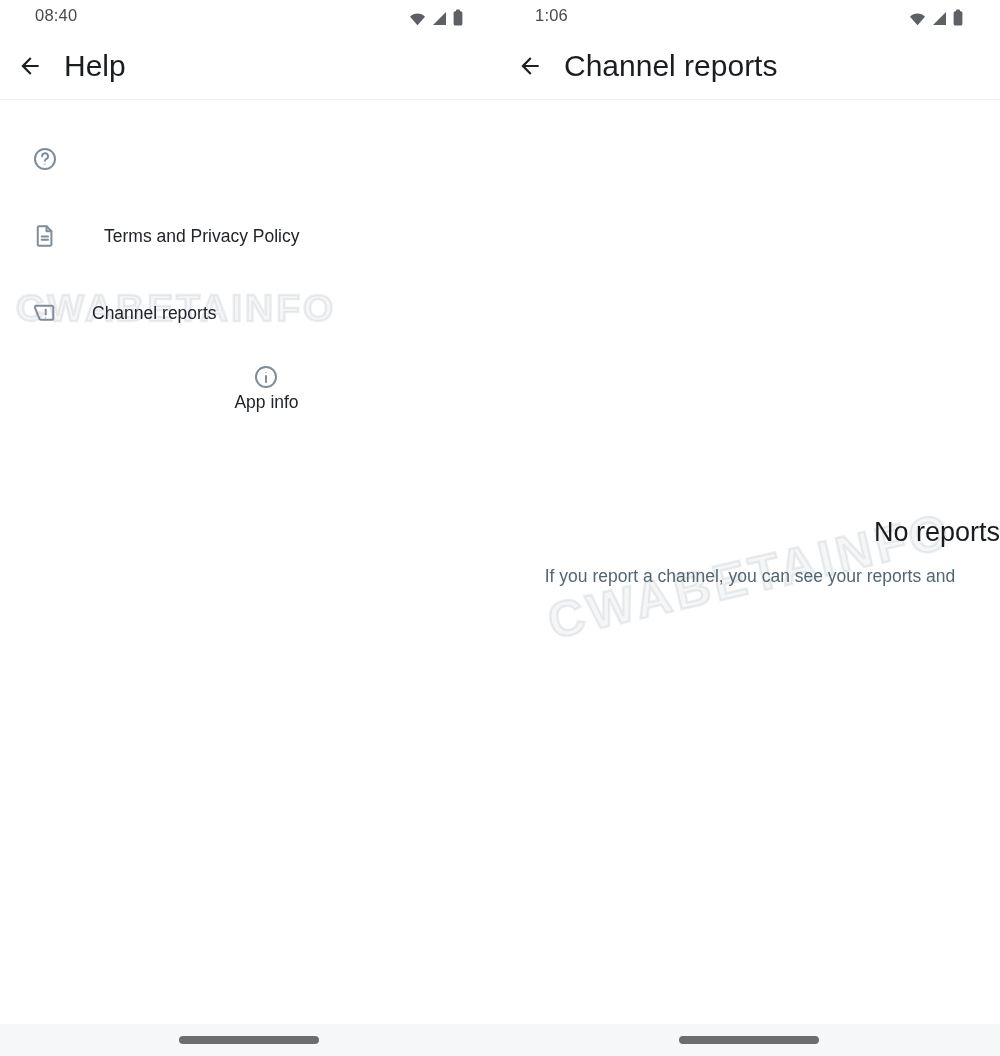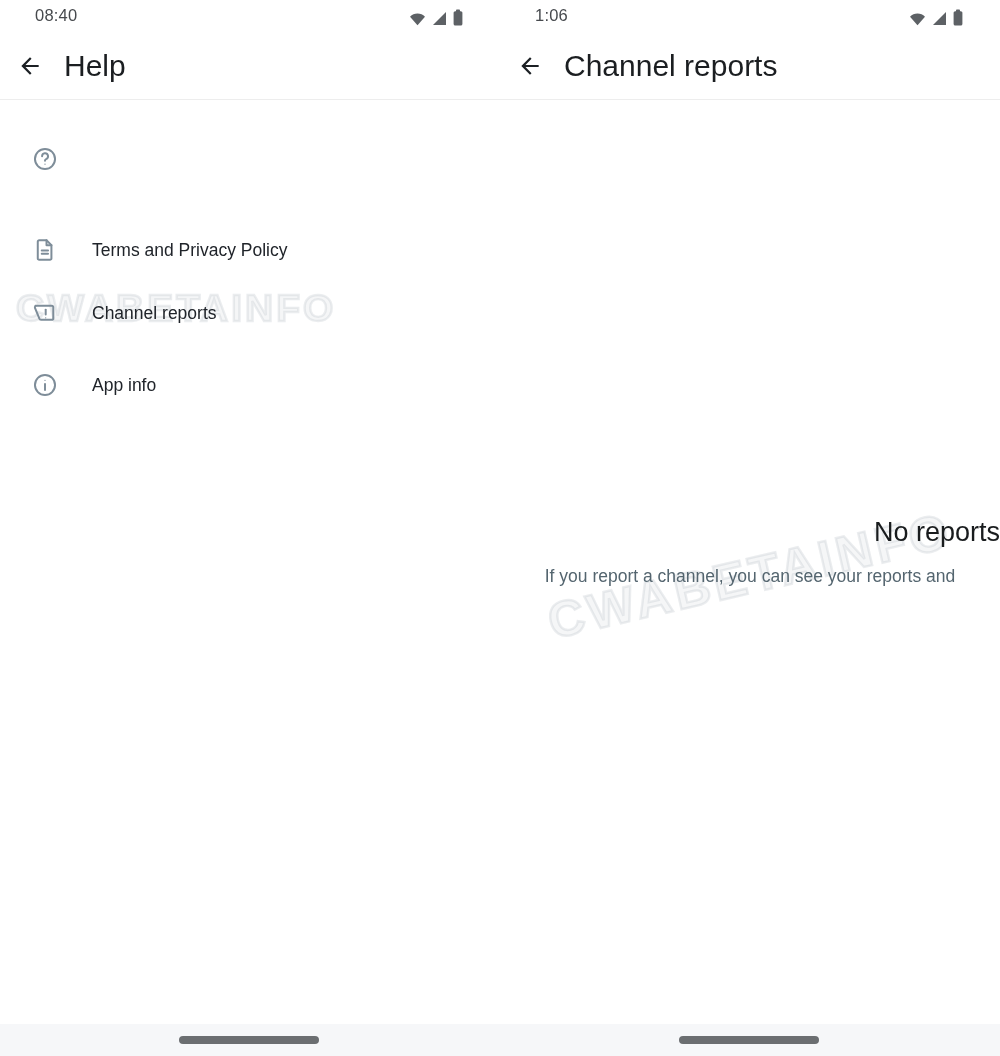--- a/index.html
+++ b/index.html
@@ -22,23 +22,23 @@
   .appbar-title{position:absolute;left:64px;top:49px;font-size:30px;color:#1b1e21;font-weight:400;}
   .header-divider{position:absolute;top:99px;left:0;width:100%;height:1px;background:#ededed;}
 
   
   .menu-item{position:absolute;left:0;width:500px;display:flex;align-items:center;z-index:2;cursor:pointer;}
   .menu-item .menu-icon{margin-left:31px;width:28px;height:28px;flex:none;}
   .menu-text{margin-left:33px;display:flex;flex-direction:column;}
   .menu-label{font-size:17.5px;line-height:22px;color:#20242a;}
   .menu-sublabel{font-size:16.5px;line-height:24px;color:#667781;margin-top:3px;}
   #menu-item-0{top:128px;height:62px;}
-  #menu-item-1{top:228px;height:44px;}
+  #menu-item-1{top:214px;height:44px;gap:12px;}
   #menu-item-2{top:291px;height:44px;}
-  #menu-item-3{top:363px;height:44px;}
+  #menu-item-3{top:363px;height:44px;flex-direction:column;}
 
   
   .watermark{
     position:absolute;z-index:1;font-weight:700;white-space:nowrap;
     color:rgba(185,192,198,0.14);
     -webkit-text-stroke:2.4px rgba(178,186,192,0.26);
     letter-spacing:3px;user-select:none;pointer-events:none;
   }
   #watermark-left{left:16px;top:288px;font-size:39px;transform:scaleY(.95);transform-origin:left top;}
   #watermark-right{left:50%;top:576px;font-size:50px;letter-spacing:4px;

